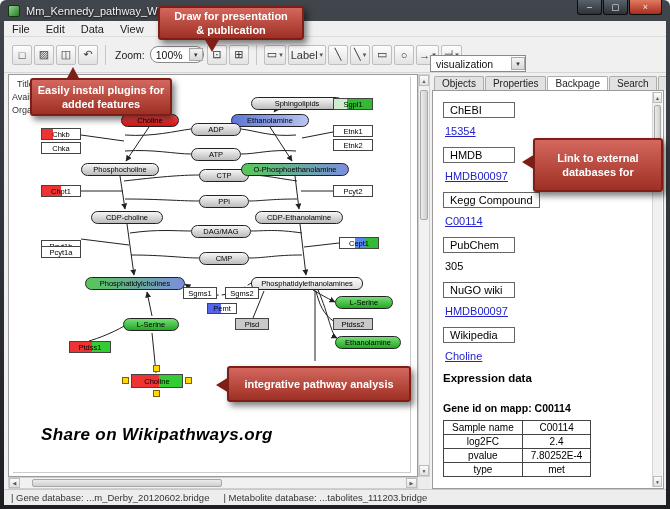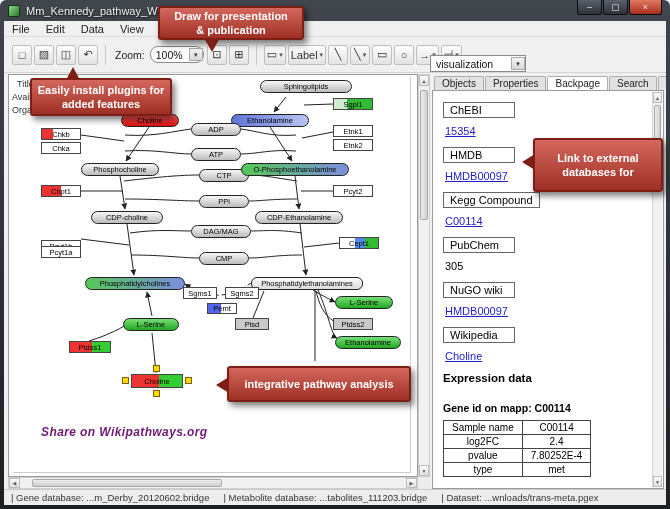--- a/index.html
+++ b/index.html
@@ -32,22 +32,22 @@
     background:#fff;height:17px;font-size:10.5px;padding-left:5px;color:#111;}
   .combo .arrow{width:14px;height:13px;margin-left:4px;border:1px solid #aaa;
     background:linear-gradient(#f5f5f5,#d8d8d8);display:flex;align-items:center;justify-content:center;}
   .combo .arrow::before{content:"▾";font-size:7px;color:#333;}
   .combo.zoom{width:54px;border-radius:8px;}
   .combo.viz{position:absolute;left:426px;top:34px;width:96px;}
   
   .main{position:absolute;left:0;right:0;top:53px;bottom:16px;}
   .canvas{position:absolute;left:4px;top:0;width:410px;bottom:12px;background:#fff;border:1px solid #9a9a9a;overflow:hidden;}
   .info-line{position:absolute;font-size:9px;color:#333;}
-  .share{position:absolute;left:32px;top:350px;font-size:12px;font-weight:bold;font-style:italic;
-    color:#701a75;letter-spacing:.4px;}
+  .share{position:absolute;left:32px;top:350px;font-size:17px;font-weight:bold;font-style:italic;
+    color:#000000;letter-spacing:.4px;}
   #pathway{position:absolute;left:4px;top:2px;width:405px;height:400px;}
   #edge-layer{position:absolute;left:0;top:0;}
   .board-edge{position:absolute;left:0;top:0;width:398px;height:396px;border-right:1px solid #ccc;border-bottom:1px solid #ccc;}
   .pnode{position:absolute;display:flex;align-items:center;justify-content:center;font-size:7.5px;
     border:1px solid #222;color:#000;white-space:nowrap;z-index:3;}
   .pnode.round{border-radius:7px;}
   .pnode.rect{border-color:#444;}
   .fill-gray{background:linear-gradient(#f6f6f6,#bcbcbc);}
   .fill-lightgray{background:linear-gradient(#fbfbfb,#dcdcdc);}
   .fill-red{background:linear-gradient(#ff5a5a,#dd1111);}
@@ -260,21 +260,21 @@
               <path d="M300,213 C312,220 316,222 322,225" fill="none" stroke="#222" stroke-width="1" marker-end="url(#arrowm)"></path>
               <path d="M305,213 C316,238 318,258 324,261" fill="none" stroke="#222" stroke-width="1" marker-end="url(#arrowm)"></path>
               <path d="M240,241 L251,214" fill="none" stroke="#222" stroke-width="1"></path>
               <path d="M322,245 C310,238 306,226 303,214" fill="none" stroke="#222" stroke-width="1"></path>
               <path d="M139,239 L134,215" fill="none" stroke="#222" stroke-width="1" marker-end="url(#arrowm)"></path>
               <path d="M76,264 C96,258 110,250 118,245" fill="none" stroke="#222" stroke-width="1"></path>
               <path d="M143,296 L139,256" fill="none" stroke="#222" stroke-width="1"></path>
               <path d="M302,213 L302,284" fill="none" stroke="#222" stroke-width="1"></path>
             </svg>
           <div id="node-layer">
-              <div class="pnode round fill-gray" style="left: 238px; top: 3px; width: 92px; height: 13px; margin-left: 9px;">Sphingolipids</div>
+              <div class="pnode round fill-gray" style="left: 238px; top: 20px; width: 92px; height: 13px;">Sphingolipids</div>
               <div class="pnode round fill-blue" style="left: 218px; top: 37px; width: 78px; height: 13px;">Ethanolamine</div>
               <div class="pnode round fill-red" style="left: 108px; top: 37px; width: 58px; height: 13px;">Choline</div>
               <div class="pnode round fill-gray" style="left: 178px; top: 46px; width: 50px; height: 13px;">ADP</div>
               <div class="pnode round fill-gray" style="left: 178px; top: 71px; width: 50px; height: 13px;">ATP</div>
               <div class="pnode round fill-gray" style="left: 186px; top: 92px; width: 50px; height: 13px;">CTP</div>
               <div class="pnode round fill-gray" style="left: 186px; top: 118px; width: 50px; height: 13px;">PPi</div>
               <div class="pnode round fill-gray" style="left: 178px; top: 148px; width: 60px; height: 13px;">DAG/MAG</div>
               <div class="pnode round fill-gray" style="left: 186px; top: 175px; width: 50px; height: 13px;">CMP</div>
               <div class="pnode round fill-gray" style="left: 68px; top: 86px; width: 78px; height: 13px;">Phosphocholine</div>
               <div class="pnode round fill-greenblue" style="left: 228px; top: 86px; width: 108px; height: 13px;">O-Phosphoethanolamine</div>
@@ -376,21 +376,20 @@
             <div class="sb-btn sa-down"></div>
           </div>
         </div>
       </div>
 
     </div>
 
     <div class="statusbar">
         <span class="sb-seg">| Gene database: ...m_Derby_20120602.bridge</span>
         <span class="sb-seg">| Metabolite database: ...tabolites_111203.bridge</span>
-        <span class="sb-seg">| Dataset: ...wnloads/trans-meta.pgex</span>
       </div>
   </div>
 
   <div class="callout c-draw">
       <div>Draw for presentation</div>
       <div>&amp; publication</div>
     </div>
   <div class="callout c-plugins">
       <div>Easily install plugins for</div>
       <div>added features</div>

